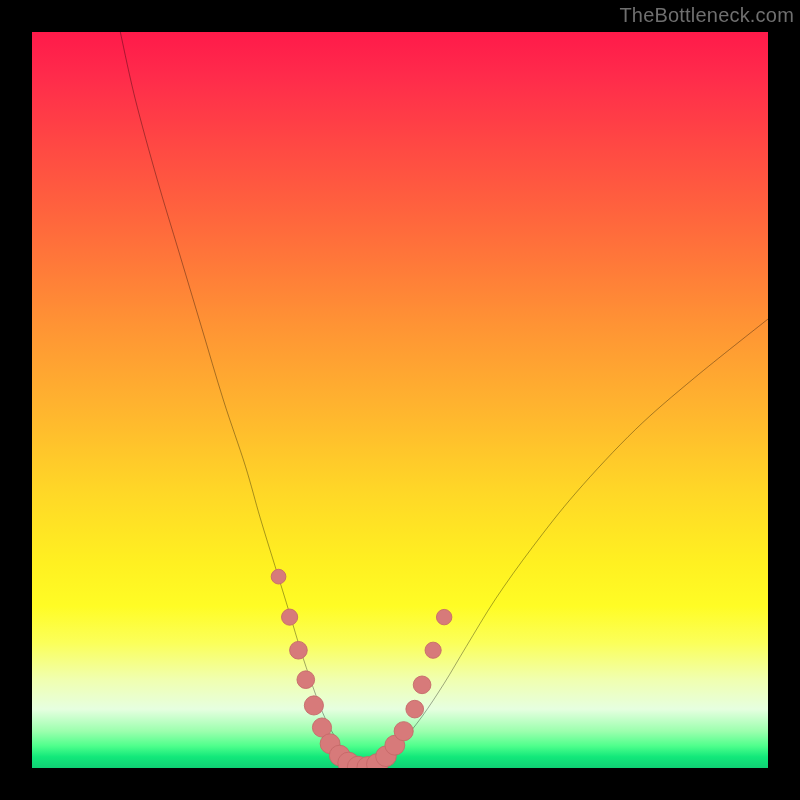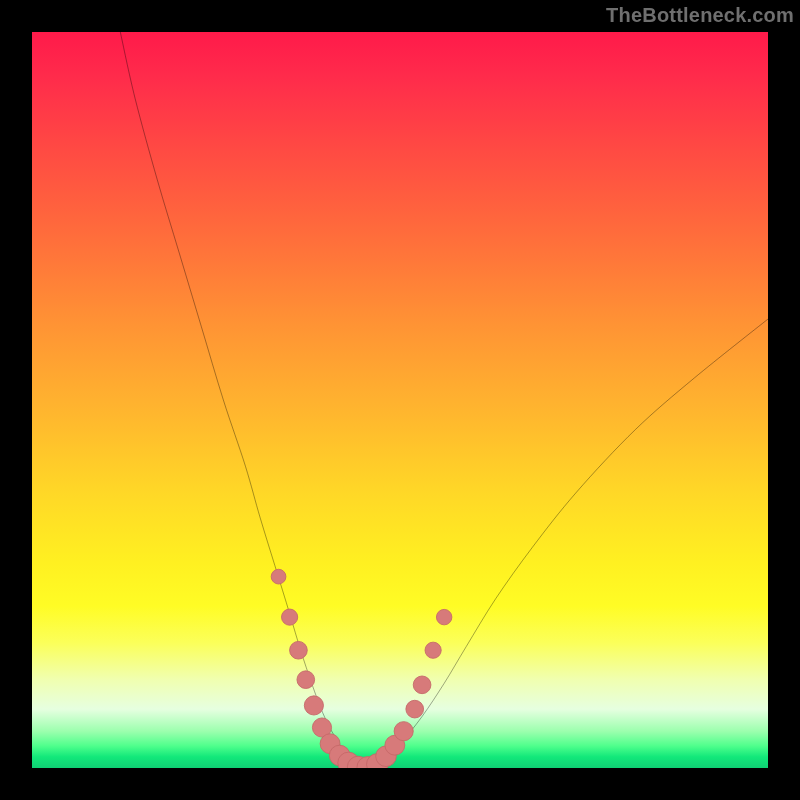--- a/index.html
+++ b/index.html
@@ -58,21 +58,21 @@
     top: 0;
     width: 100%;
     height: 100%;
   }
   .watermark {
     position: absolute;
     top: 4px;
     right: 6px;
     font-family: Arial, Helvetica, sans-serif;
     font-size: 20px;
-    font-weight: 700;
+    font-weight: 400;
     color: #6f6f6f;
     letter-spacing: 0.2px;
     pointer-events: none;
   }
 </style>
 </head>
 <body>
 
 <div class="frame">
   <div class="plot-area">

